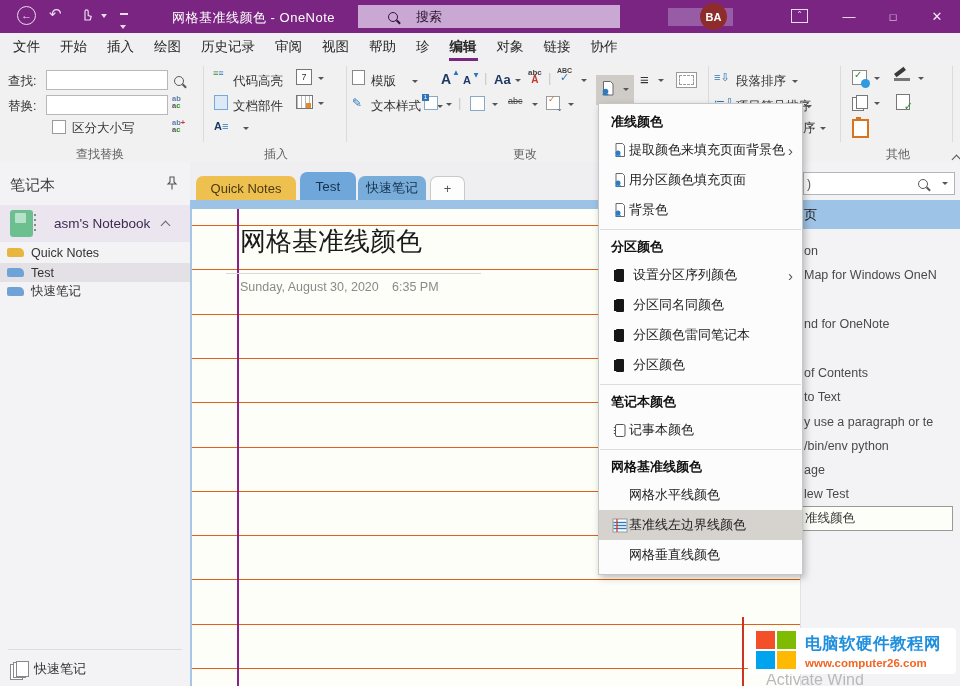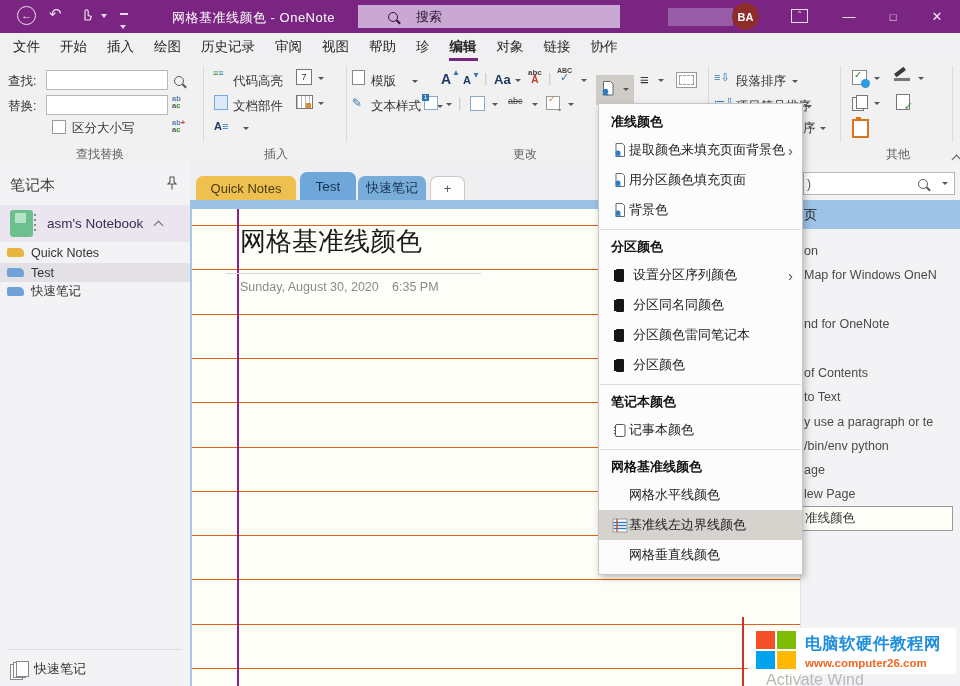--- a/index.html
+++ b/index.html
@@ -22,21 +22,21 @@
   #tb-more .bar{display:block;width:8px;height:1.5px;background:#eadcf0;margin-bottom:2px;}
   #tb-title{position:absolute;left:172px;top:9px;color:#fff;font-size:13px;letter-spacing:.5px;}
   #tb-search{position:absolute;left:358px;top:5px;width:262px;height:23px;background:#c9a9d3;
              display:flex;align-items:center;}
   .mag{display:inline-block;width:8px;height:8px;border:1.6px solid #3a1040;border-radius:50%;position:relative;}
   .mag::after{content:"";position:absolute;width:5px;height:1.6px;background:#3a1040;
               right:-4px;bottom:-2px;transform:rotate(45deg);}
   #tb-search .mag{margin-left:30px;}
   #tb-search-label{margin-left:18px;color:#2b1230;font-size:13px;}
   #tb-blur{position:absolute;left:668px;top:8px;width:65px;height:18px;background:#a06ab0;opacity:.8;}
-  #tb-avatar{position:absolute;left:732px;top:3px;width:27px;height:27px;border-radius:50%;
+  #tb-avatar{position:absolute;left:700px;top:3px;width:27px;height:27px;border-radius:50%;
              background:#8e2b2b;color:#fff;font-size:11px;font-weight:bold;
              display:flex;align-items:center;justify-content:center;}
   #tb-ribbonopt{position:absolute;left:791px;top:9px;width:15px;height:12px;border:1px solid #eadcf0;
                 color:#eadcf0;font-size:8px;line-height:10px;text-align:center;}
   .winbtn{position:absolute;top:0;width:42px;height:33px;color:#f3e8f6;font-size:13px;
           display:flex;align-items:center;justify-content:center;}
   #btn-min{left:828px;} #btn-max{left:872px;font-size:11px;} #btn-close{left:916px;}
 
   
   #menubar{position:absolute;left:0;top:33px;width:960px;height:29px;background:#f0eff1;
@@ -66,21 +66,21 @@
   
   #sidebar{position:absolute;left:0;top:162px;width:190px;height:524px;background:#f3f2f4;}
   #sb-header{position:absolute;left:10px;top:14px;font-size:15px;color:#3b3b3b;}
   #sb-pin{position:absolute;left:166px;top:14px;}
   #nb-row{position:absolute;left:0;top:43px;width:190px;height:37px;background:#ebe5ef;
           display:flex;align-items:center;}
   #nb-icon{width:23px;height:27px;background:#6cc08f;border-radius:3px;margin-left:10px;position:relative;}
   #nb-icon::before{content:"";position:absolute;left:5px;top:3px;width:11px;height:10px;background:#b5e2c8;border-radius:1px;}
   #nb-icon::after{content:"";position:absolute;right:-3px;top:4px;width:2px;height:19px;
                   background:repeating-linear-gradient(#8a8a8a 0 2px,transparent 2px 5px);}
-  #nb-name{margin-left:14px;font-size:13.5px;color:#3d2b4f;}
+  #nb-name{margin-left:21px;font-size:13.5px;color:#3d2b4f;}
   .chev-up{display:inline-block;width:6px;height:6px;border-top:1.6px solid #666;border-left:1.6px solid #666;
            transform:rotate(45deg);margin-left:12px;margin-top:4px;}
   .sb-row{position:absolute;left:0;width:190px;height:19px;display:flex;align-items:center;}
   .tabicon{width:17px;height:9px;border-radius:2px 5px 2px 2px;margin-left:28px;flex:none;}
   .tabicon.gold{background:#e8b63e;} .tabicon.blue{background:#6fa3d8;}
   .sb-row span{margin-left:7px;font-size:12.5px;color:#333;}
   #sb-footer-sep{position:absolute;left:8px;top:487px;width:174px;height:1px;background:#dedde0;}
   #sb-footer{position:absolute;left:0;top:492px;width:190px;height:30px;display:flex;align-items:center;}
   .pages-ic{position:relative;width:14px;height:17px;margin-left:14px;flex:none;}
   .pages-ic i{position:absolute;width:11px;height:14px;background:#fff;border:1px solid #888;}
@@ -387,21 +387,21 @@
       <span>页</span>
     </div>
     <div class="rp-item" style="top:82px;">on</div>
     <div class="rp-item" style="top:106px;">Map for Windows OneN</div>
     <div class="rp-item" style="top:155px;">nd for OneNote</div>
     <div class="rp-item" style="top:204px;">of Contents</div>
     <div class="rp-item" style="top:228px;">to Text</div>
     <div class="rp-item" style="top:253px;">y use a paragraph or te</div>
     <div class="rp-item" style="top:277px;">/bin/env python</div>
     <div class="rp-item" style="top:301px;">age</div>
-    <div class="rp-item" style="top:325px;">lew Page</div>
+    <div class="rp-item" style="top:325px;">lew Test</div>
     <div id="rp-current">
       <span>准线颜色</span>
     </div>
   </div>
 
   <div id="ctxmenu">
     <div class="cm-header">准线颜色</div>
     <div class="cm-item">
       <span class="cm-ico">
         <svg width="16" height="16" viewBox="0 0 16 16">

